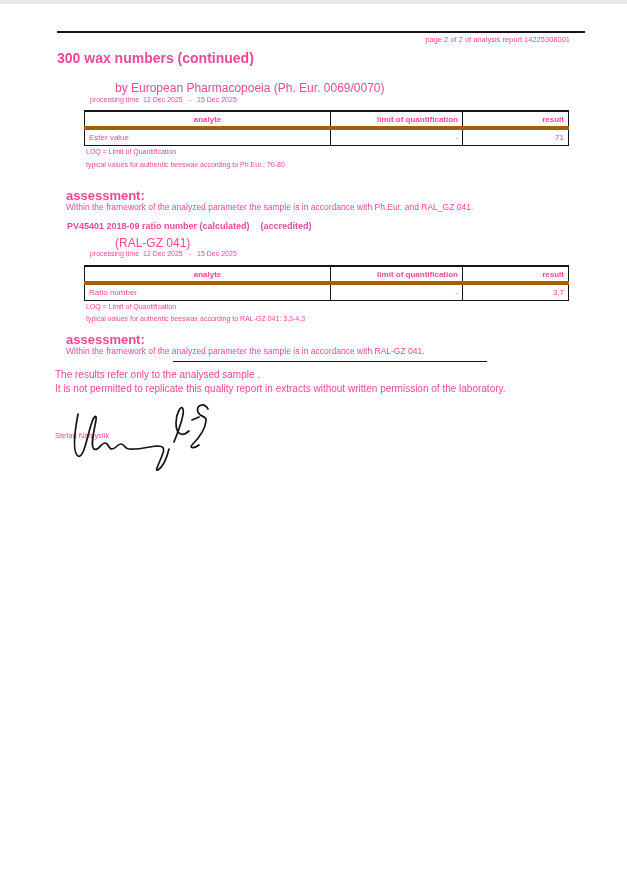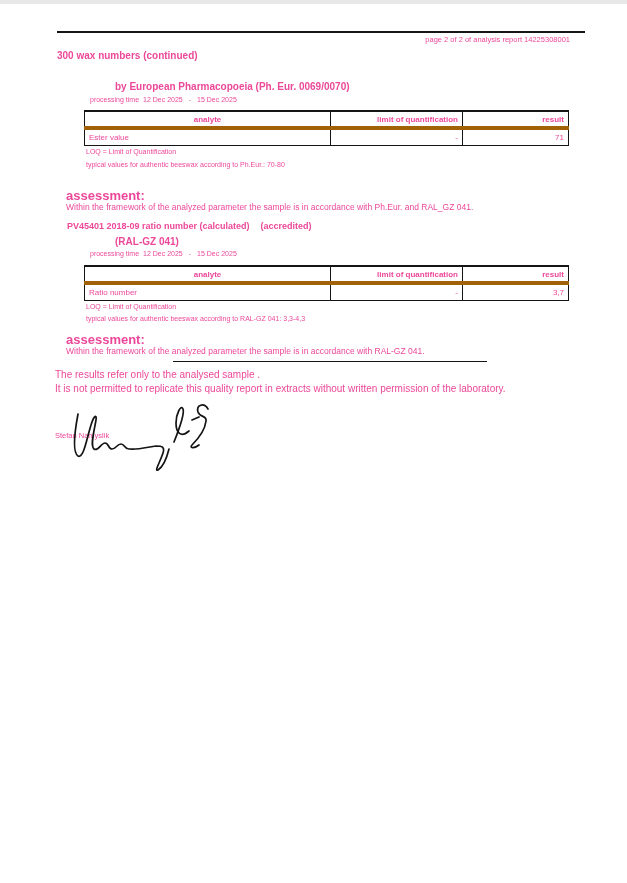--- a/index.html
+++ b/index.html
@@ -5,24 +5,24 @@
   html,body{margin:0;padding:0;background:#e8e8e8;}
   .page{
     position:relative;width:627px;height:883px;background:#ffffff;
     font-family:"Liberation Sans",sans-serif;color:#ec4899;overflow:hidden;
     margin:4px auto;
   }
   .abs{position:absolute;}
   .rule{height:0;border-top:2px solid #151515;}
   .rule-thin{height:0;border-top:1.5px solid #151515;}
   .hdr-note{font-size:7.5px;text-align:right;}
-  .doc-title{font-size:10px;font-weight:bold;}
+  .doc-title{font-size:14px;font-weight:bold;}
   .sec-heading{font-size:9px;font-weight:bold;white-space:nowrap;}
   .sec-heading .accredited{margin-left:11px;}
-  .method-line{font-size:10px;font-weight:bold;padding-left:48px;}
+  .method-line{font-size:12px;font-weight:normal;padding-left:48px;}
   .proc-line{font-size:7px;white-space:nowrap;}
   .proc-line .sep{margin:0 6px;}
   .proc-line .lbl{margin-right:4px;}
   table.results{
     border-collapse:collapse;table-layout:fixed;width:484px;
     font-size:8px;
   }
   table.results th,table.results td{
     height:17px;padding:0 4px;overflow:hidden;white-space:nowrap;
     box-sizing:border-box;

